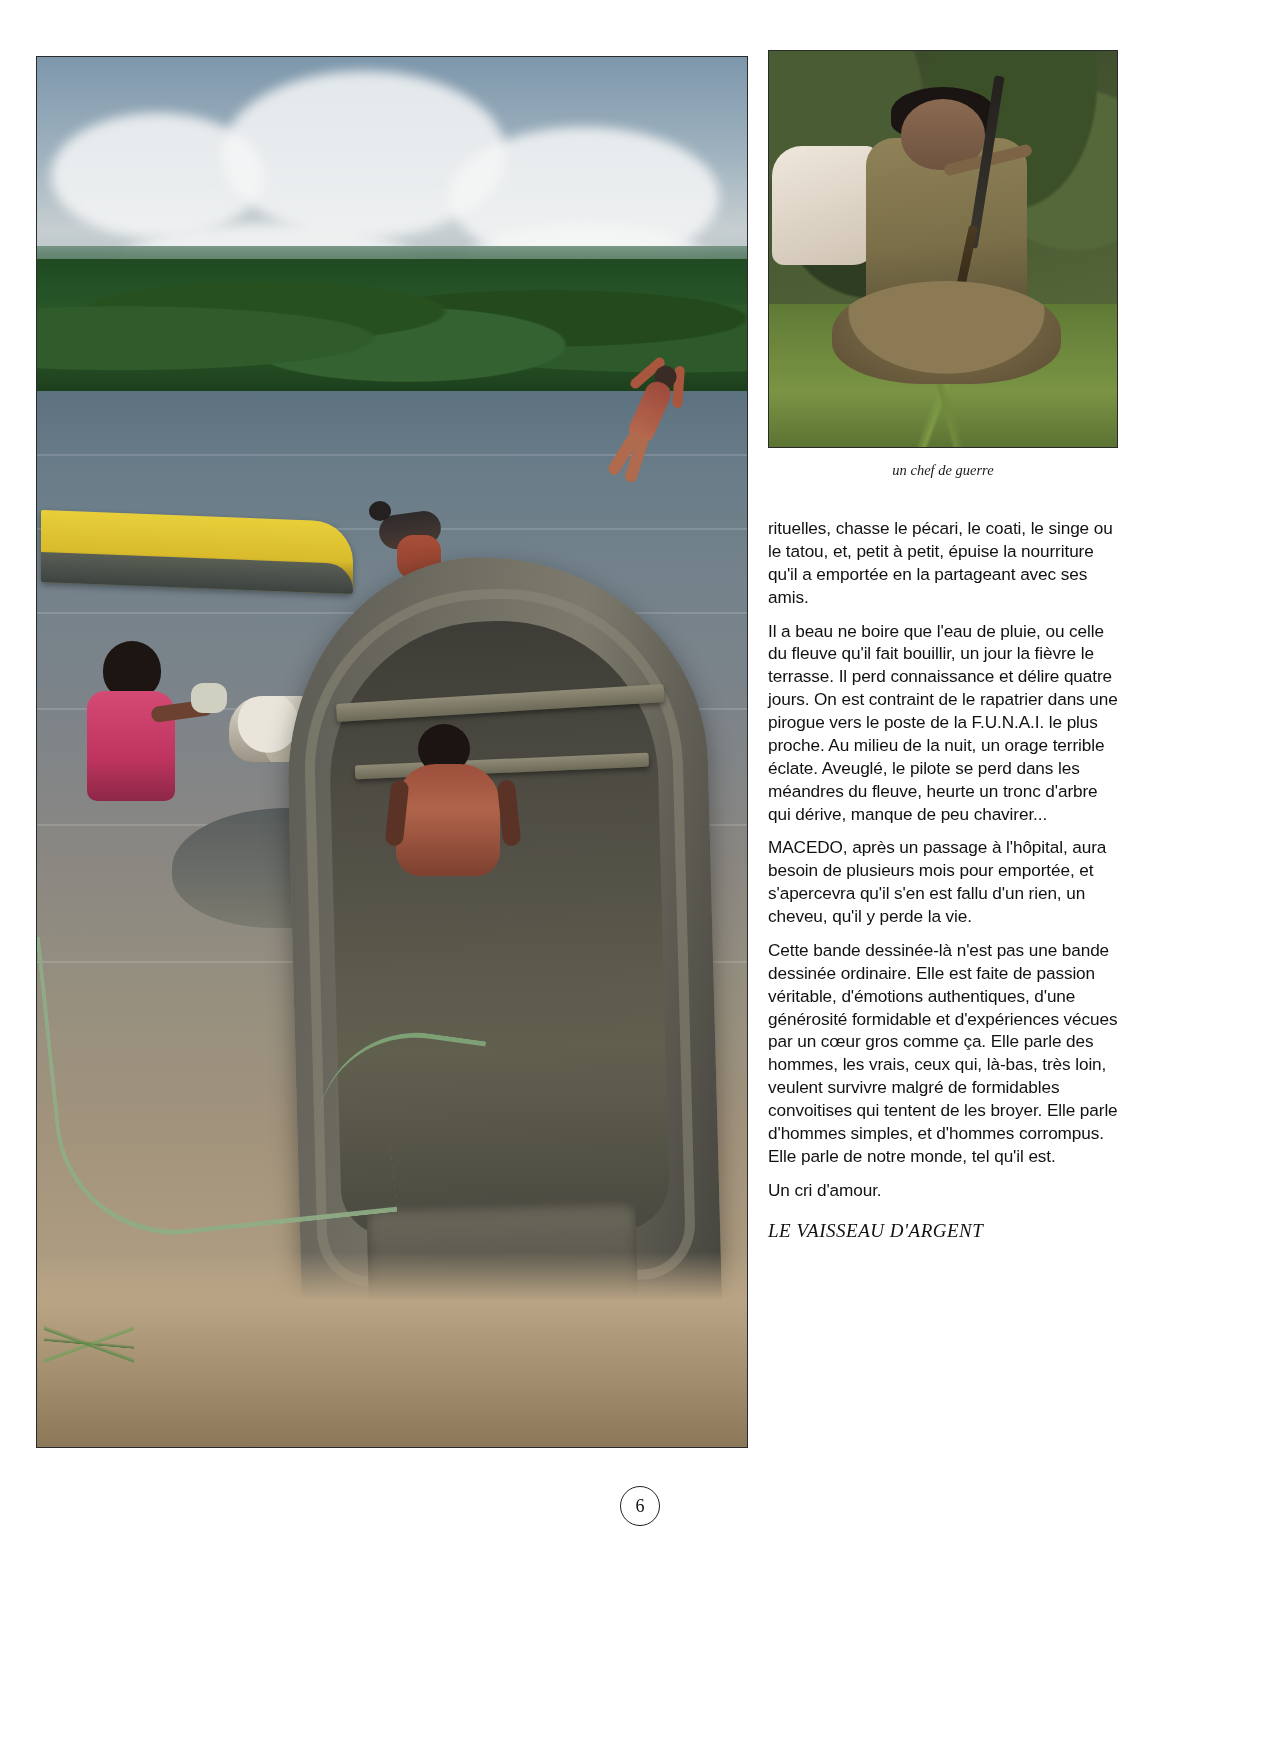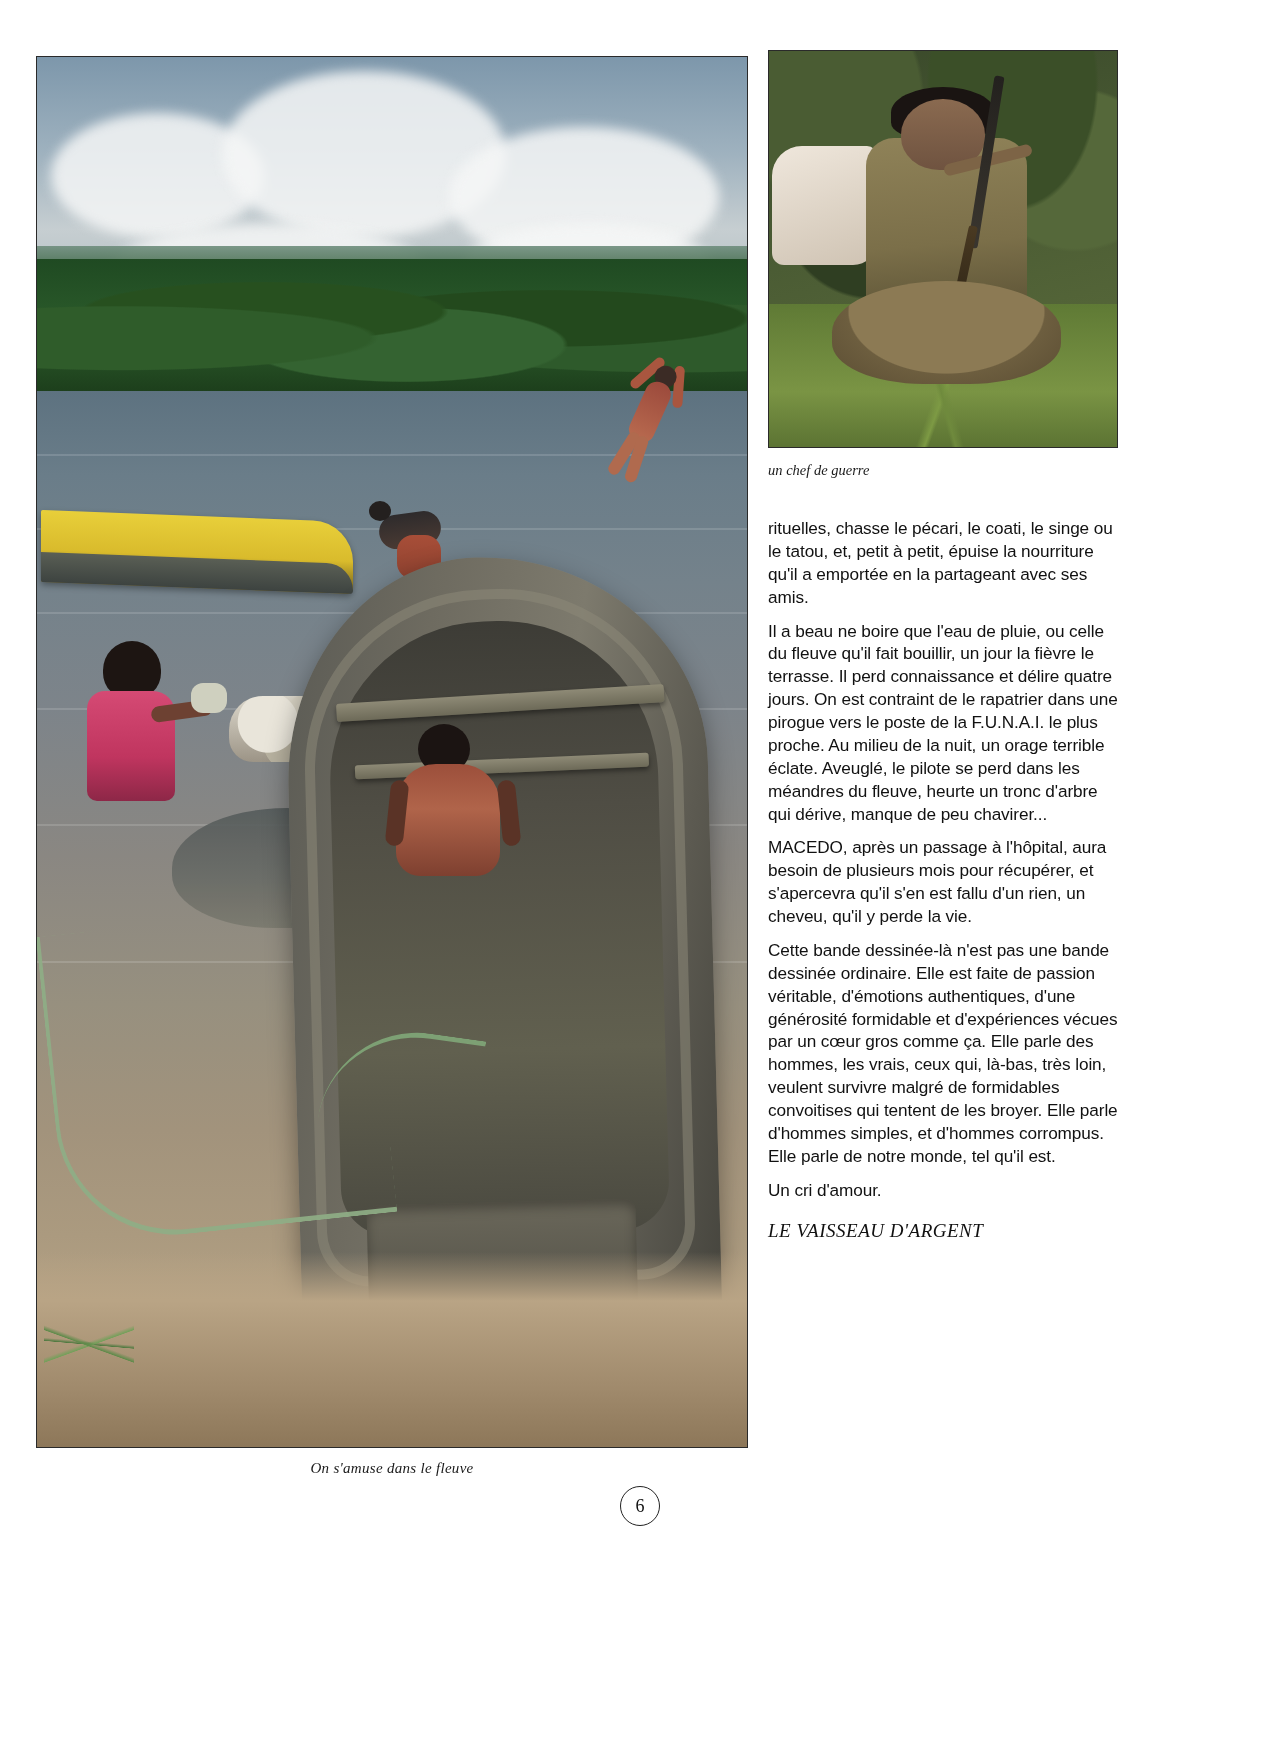--- a/index.html
+++ b/index.html
@@ -433,20 +433,21 @@
   .pc-arm {
     position: absolute;
     left: 50%; top: 26%;
     width: 26%; height: 12px;
     background: #7d6446;
     border-radius: 8px;
     transform: rotate(-14deg);
   }
 
   .caption-chief {
+    text-align: center;
     font-family: "Liberation Serif", serif;
     font-style: italic;
     font-size: 14.5px;
     color: #1a1a1a;
     margin-top: 14px;
   }
 
   .article {
     margin-top: 38px;
     width: 350px;
@@ -539,21 +540,20 @@
         <div class="by-arm r"></div>
       </div>
 
       <div class="pm-rope"></div>
       <div class="pm-rope2"></div>
 
       <div class="pm-sand"></div>
       <div class="pm-grass"></div>
     </div>
 
-    <div class="caption-main">On s'amuse dans le fleuve</div>
   </div>
 
   <div class="page-number">6</div>
 
   <div class="right-col">
 
     <div class="photo-chief">
       <div class="pc-bg"></div>
       <div class="pc-leafmat"></div>
       <div class="pc-cloth"></div>
@@ -564,20 +564,20 @@
       <div class="pc-rifle"></div>
       <div class="pc-rifle2"></div>
       <div class="pc-legs"></div>
     </div>
 
     <div class="caption-chief">un chef de guerre</div>
 
     <div class="article">
       <p>rituelles, chasse le pécari, le coati, le singe ou le tatou, et, petit à petit, épuise la nourriture qu'il a emportée en la partageant avec ses amis.</p>
       <p>Il a beau ne boire que l'eau de pluie, ou celle du fleuve qu'il fait bouillir, un jour la fièvre le terrasse. Il perd connaissance et délire quatre jours. On est contraint de le rapatrier dans une pirogue vers le poste de la F.U.N.A.I. le plus proche. Au milieu de la nuit, un orage terrible éclate. Aveuglé, le pilote se perd dans les méandres du fleuve, heurte un tronc d'arbre qui dérive, manque de peu chavirer...</p>
-      <p>MACEDO, après un passage à l'hôpital, aura besoin de plusieurs mois pour récupérer, et s'apercevra qu'il s'en est fallu d'un rien, un cheveu, qu'il y perde la vie.</p>
+      <p>MACEDO, après un passage à l'hôpital, aura besoin de plusieurs mois pour emportée, et s'apercevra qu'il s'en est fallu d'un rien, un cheveu, qu'il y perde la vie.</p>
       <p>Cette bande dessinée-là n'est pas une bande dessinée ordinaire. Elle est faite de passion véritable, d'émotions authentiques, d'une générosité formidable et d'expériences vécues par un cœur gros comme ça. Elle parle des hommes, les vrais, ceux qui, là-bas, très loin, veulent survivre malgré de formidables convoitises qui tentent de les broyer. Elle parle d'hommes simples, et d'hommes corrompus. Elle parle de notre monde, tel qu'il est.</p>
       <p>Un cri d'amour.</p>
       <div class="signature">LE VAISSEAU D'ARGENT</div>
     </div>
   </div>
 
 </div>
 
 </body></html>

